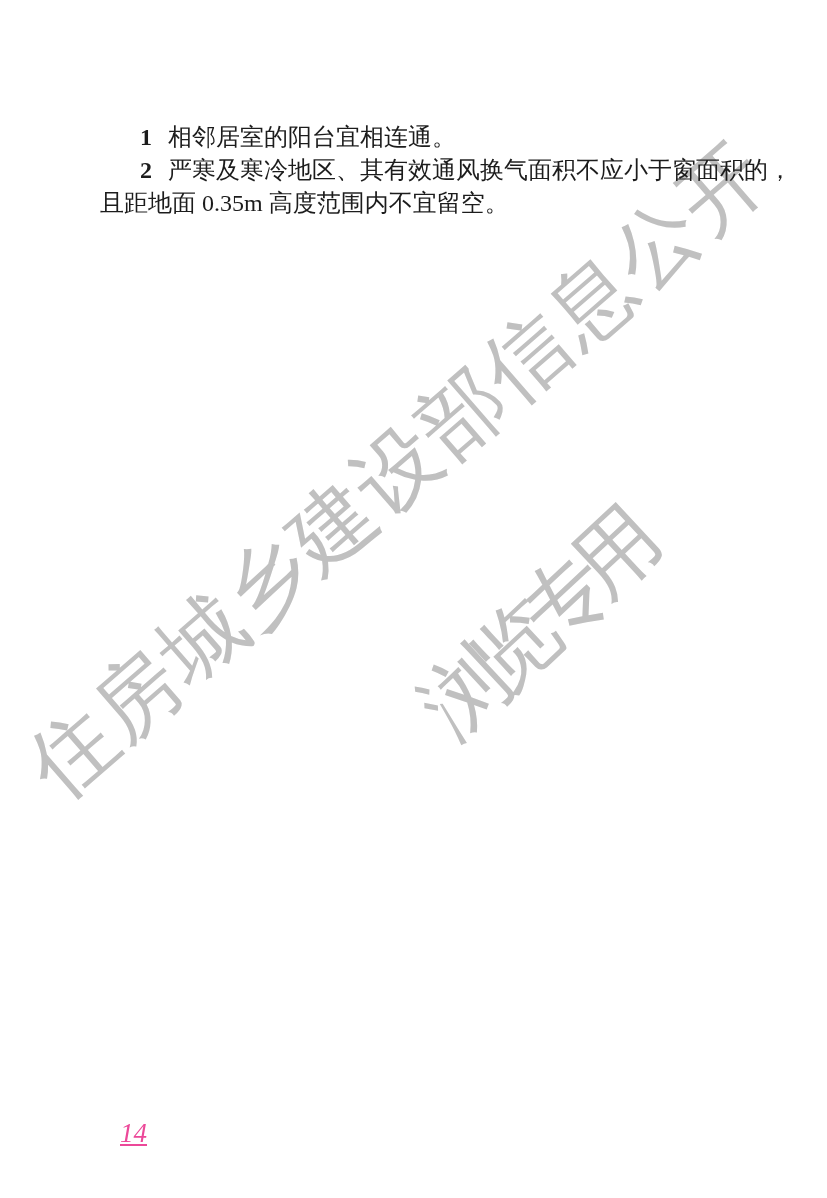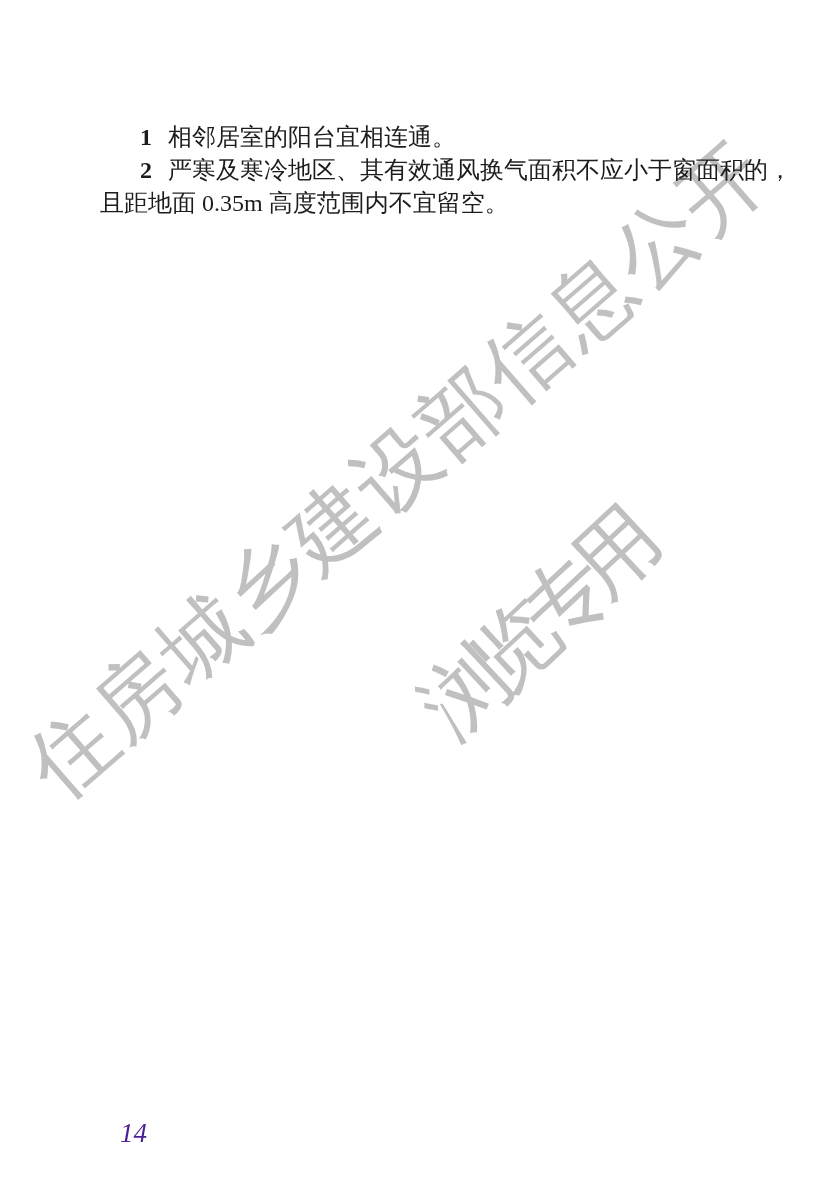--- a/index.html
+++ b/index.html
@@ -69,23 +69,24 @@
     font-weight: bold;
   }
 
   
   .page-number {
     position: absolute;
     left: 120px;
     top: 1118px;
     font-size: 27px;
     font-style: italic;
-    color: #4c1d95;
+    color: #ec4899;
     z-index: 2;
     font-family: "Liberation Serif", "DejaVu Serif", serif;
+    text-decoration: underline;
   }
 </style>
 </head>
 <body>
 
 <div class="page">
 
   <div class="watermark wm-main">住房城乡建设部信息公开</div>
   <div class="watermark wm-sub">浏览专用</div>
 

